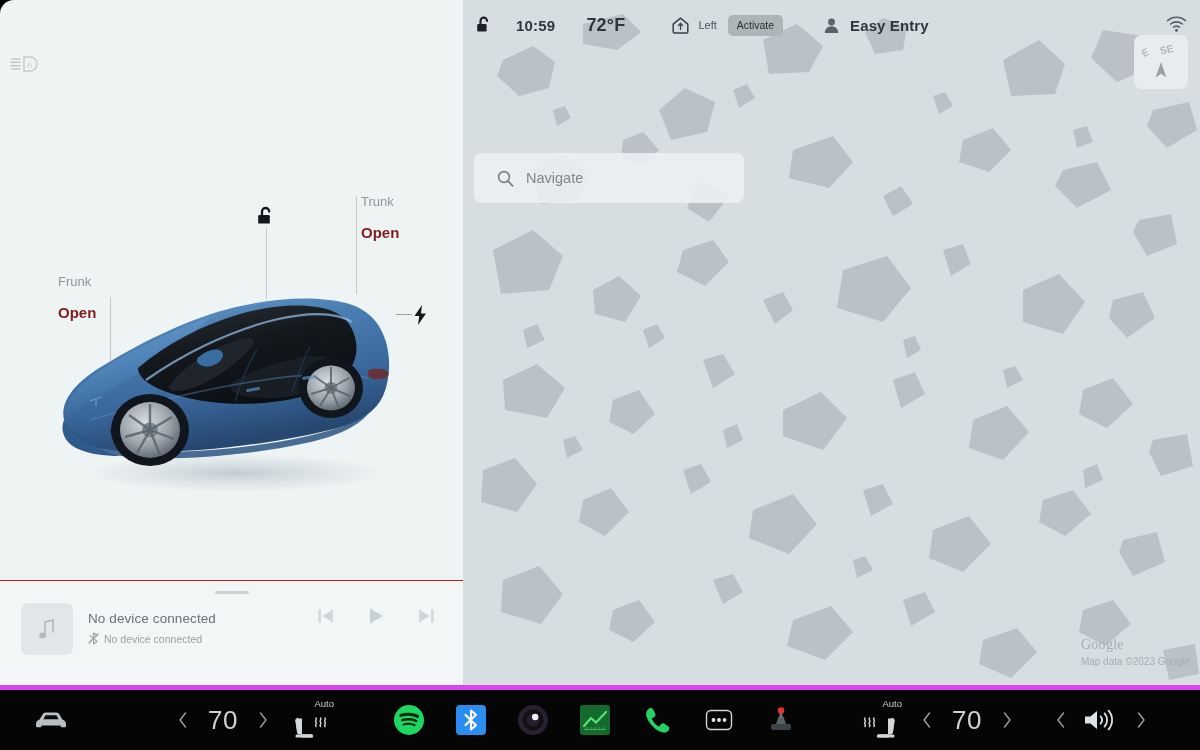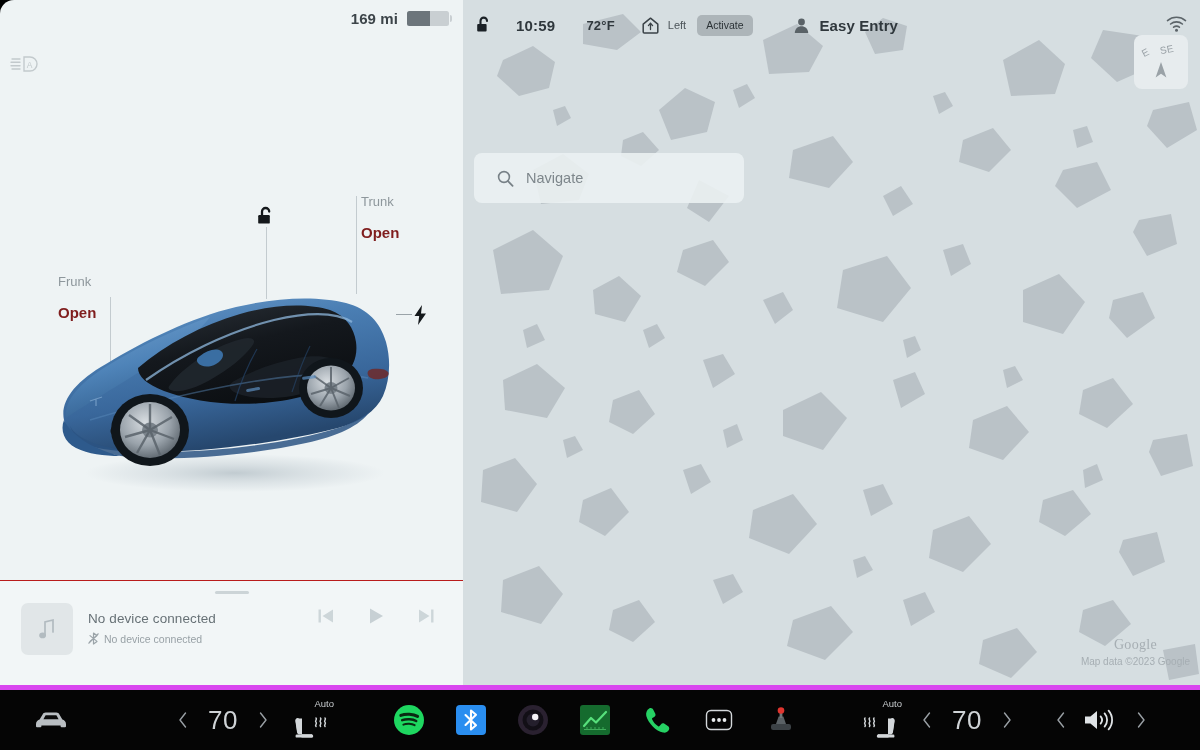--- a/index.html
+++ b/index.html
@@ -86,21 +86,21 @@
     background:#d6dee1; overflow:hidden;
   }
   #map-blobs { position:absolute; inset:0; }
 
   #map-topbar {
     position:absolute; left:0; top:8px; width:100%; height:34px;
     display:flex; align-items:center; padding-left:12px; gap:0;
   }
   #unlock-icon { width:17px; height:19px; margin-right:24px; }
   #clock { font-size:15px; font-weight:700; color:#2f373c; margin-right:31px; letter-spacing:.2px; }
-  #temp { font-size:13px; font-weight:700; color:#2f373c; margin-right:26px; letter-spacing:.2px; }
+  #temp { font-size:18px; font-weight:700; color:#2f373c; margin-right:46px; letter-spacing:.2px; }
   #home-icon { width:19px; height:19px; margin-right:8px; }
   #home-side { font-size:11px; color:#4c5459; margin-right:11px; font-weight:400; }
   #activate-btn {
     background:#adb5b9; border-radius:5px; padding:4px 9px 5px;
     font-size:10.5px; color:#2b3236; font-weight:400;
   }
   #profile-icon { width:17px; height:17px; margin-left:40px; margin-right:10px; }
   #profile-name { font-size:15px; font-weight:700; color:#2f373c; letter-spacing:.1px; }
   #wifi-icon { position:absolute; right:13px; top:8px; width:21px; height:16px; }
 
@@ -121,21 +121,21 @@
   #search-placeholder { font-size:14.5px; color:#7d868b; }
 
   #compass {
     position:absolute; right:12px; top:35px; width:54px; height:54px;
     background:#e7ecee; border-radius:8px;
   }
   #compass-e { position:absolute; left:8px; top:12px; font-size:10px; color:#9aa2a7; transform:rotate(-28deg); }
   #compass-se { position:absolute; left:26px; top:9px; font-size:10px; color:#9aa2a7; transform:rotate(-12deg); }
   #compass-arrow { position:absolute; left:50%; top:26px; transform:translateX(-50%); width:14px; height:18px; }
 
-  #map-attrib { position:absolute; right:10px; bottom:18px; text-align:center; }
+  #map-attrib { position:absolute; right:10px; bottom:18px; text-align:left; }
   #google-logo { font-size:14px; color:#a6aeb3; font-family:"Liberation Serif", serif; letter-spacing:.3px; }
   #map-copyright { font-size:10px; color:#a6aeb3; margin-top:3px; }
 
   
   #taskbar {
     position:absolute; left:0; bottom:0; width:1200px; height:65px;
     background:#050505; border-top:5px solid #d946ef;
     display:flex; align-items:center;
   }
   .tb-section { display:flex; align-items:center; }
@@ -148,28 +148,20 @@
   .app-slot { width:62px; display:flex; align-items:center; justify-content:center; }
   .vol-ctrl { display:flex; align-items:center; }
 </style>
 </head>
 <body>
 
 <div id="screen">
 
   <div id="car-panel">
 
-    <div id="car-status-top">
-      <div id="range-wrap">
-        <span id="range-text">169 mi</span>
-        <div id="battery">
-          <div id="battery-fill" style="width: 55%;"></div>
-        </div>
-      </div>
-    </div>
 
     <svg id="headlight-icon" viewBox="0 0 30 28">
       <g fill="none" stroke="#8e989d" stroke-width="1.4" stroke-linecap="round">
         <path d="M14 7 H20 A7 7 0 0 1 20 21 H14 Z" fill="none"></path>
         <line x1="10" y1="9" x2="2" y2="9"></line>
         <line x1="10" y1="12.3" x2="1" y2="12.3"></line>
         <line x1="10" y1="15.7" x2="1" y2="15.7"></line>
         <line x1="10" y1="19" x2="2" y2="19"></line>
       </g>
       <text x="19.5" y="18.3" font-size="8.5" fill="#8e989d" font-family="Liberation Sans, sans-serif" text-anchor="middle">A</text>

